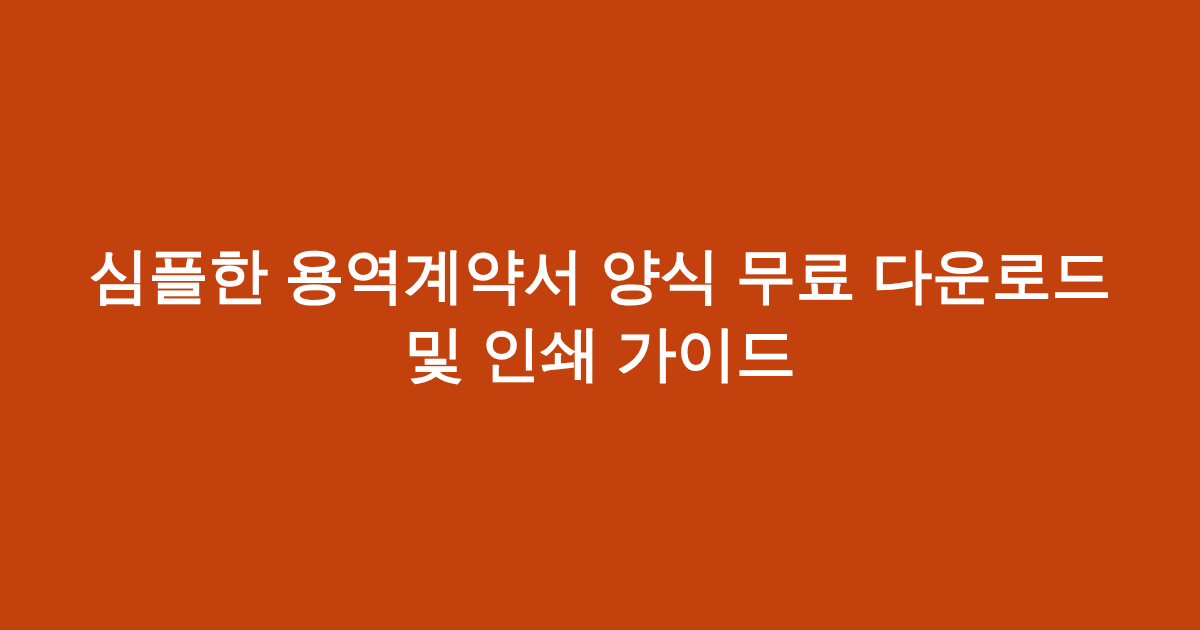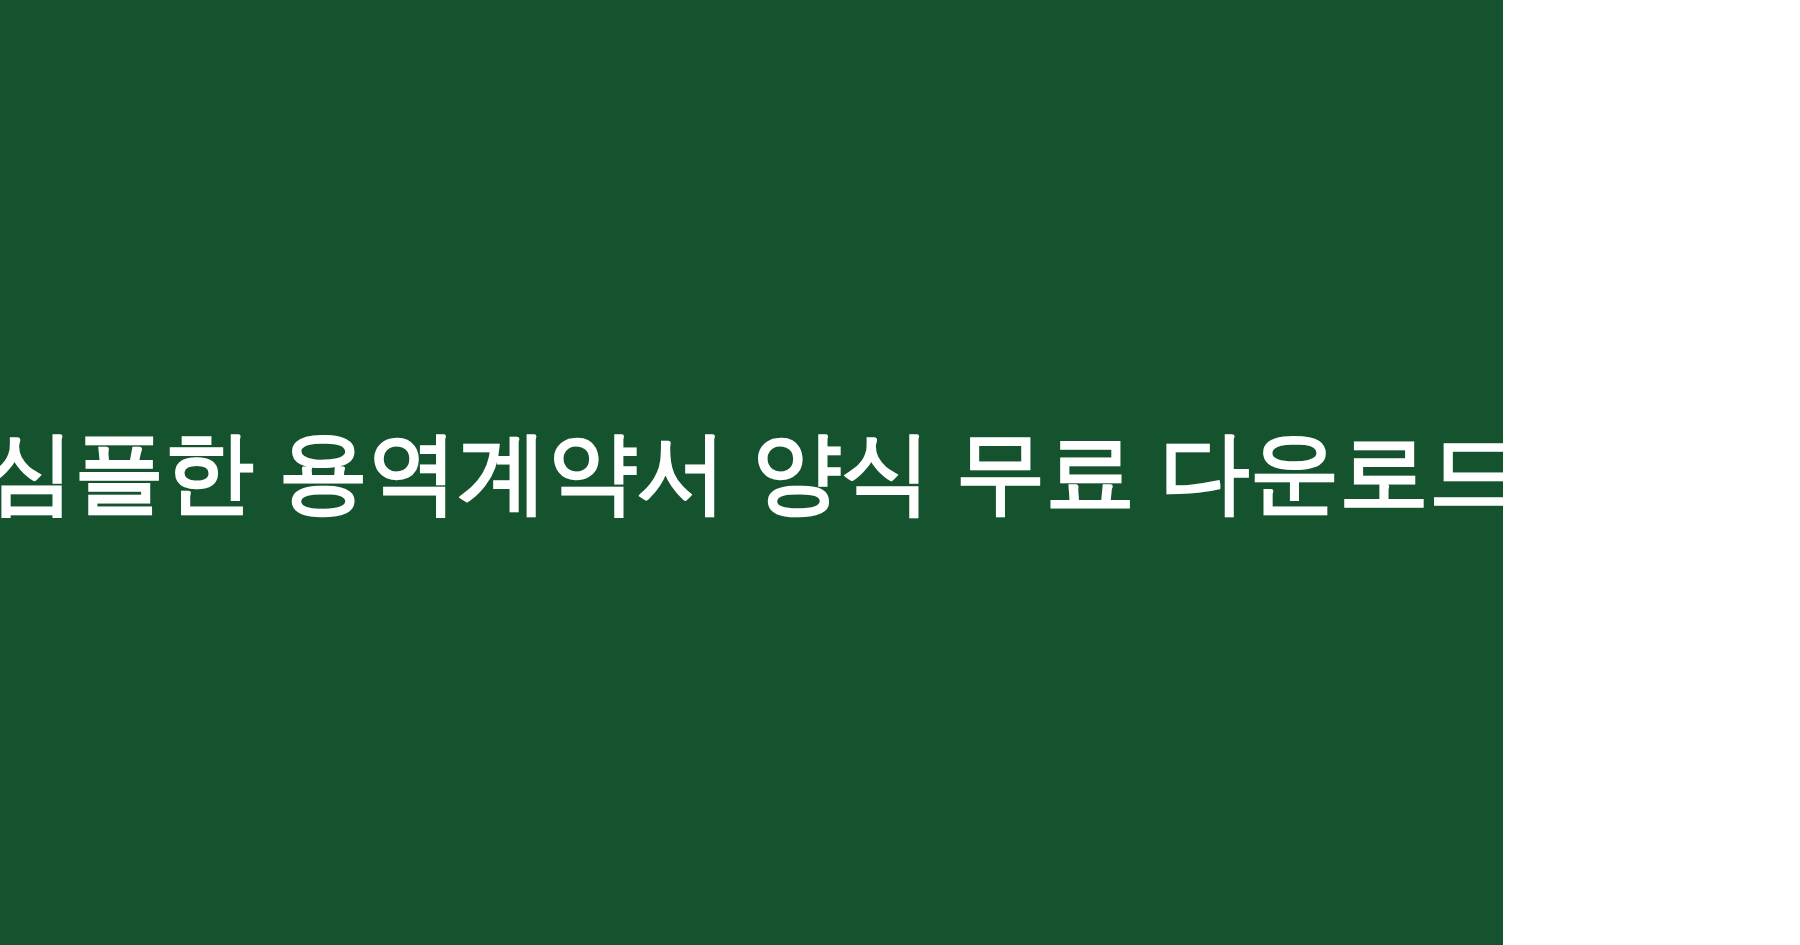--- a/index.html
+++ b/index.html
@@ -11,26 +11,26 @@
   body {
     width: 1200px;
     height: 630px;
     overflow: hidden;
     font-family: "Liberation Sans", "DejaVu Sans", sans-serif;
   }
 
   #banner-card {
     position: relative;
     box-sizing: border-box;
-    width: 1002px;
+    width: 1200px;
     height: 630px;
     display: flex;
     align-items: center;
     justify-content: center;
-    background-color: #14532d;
+    background-color: #c2410c;
   }
 
   #headline {
     width: 1100px;
     margin: 0;
     padding: 0;
     text-align: center;
     color: #ffffff;
     font-family: "Liberation Sans", "DejaVu Sans", sans-serif;
     font-size: 60px;
@@ -46,15 +46,16 @@
     white-space: nowrap;
   }
 </style>
 </head>
 <body>
 
 <div id="banner-card">
 
   <h1 id="headline">
     <span class="headline-line">심플한 용역계약서 양식 무료 다운로드</span>
+    <span class="headline-line">및 인쇄 가이드</span>
   </h1>
 
 </div>
 
 </body></html>

